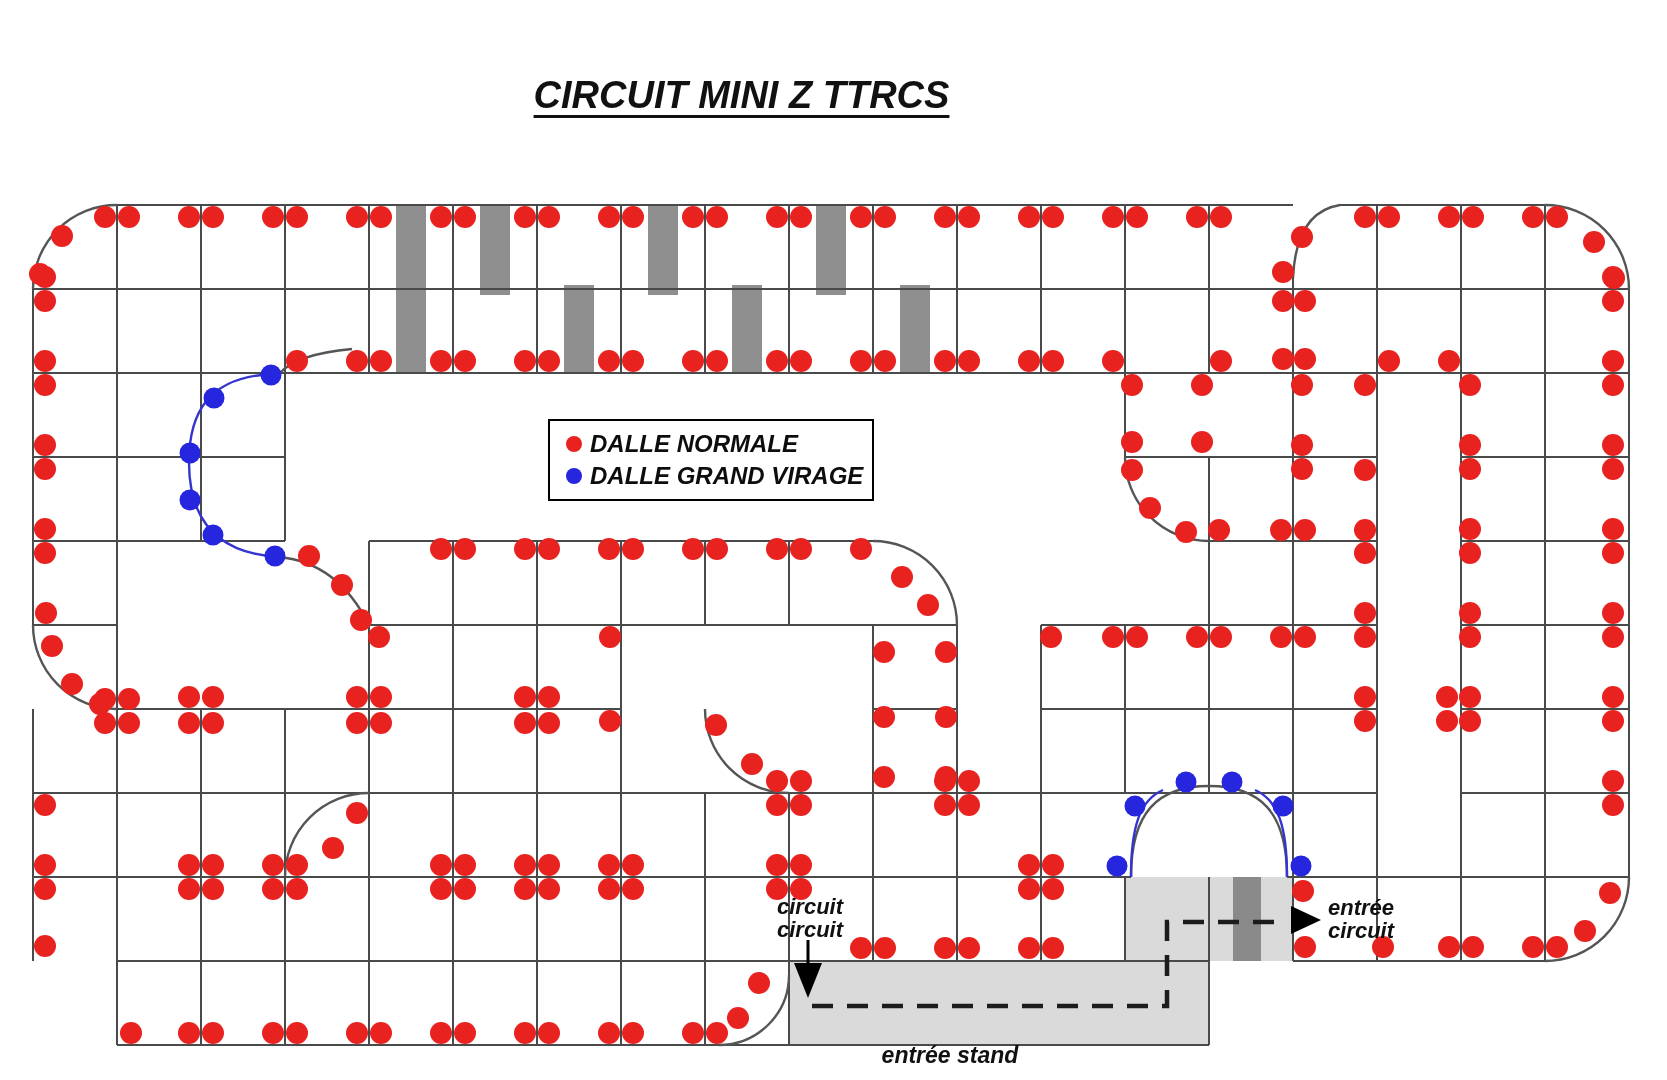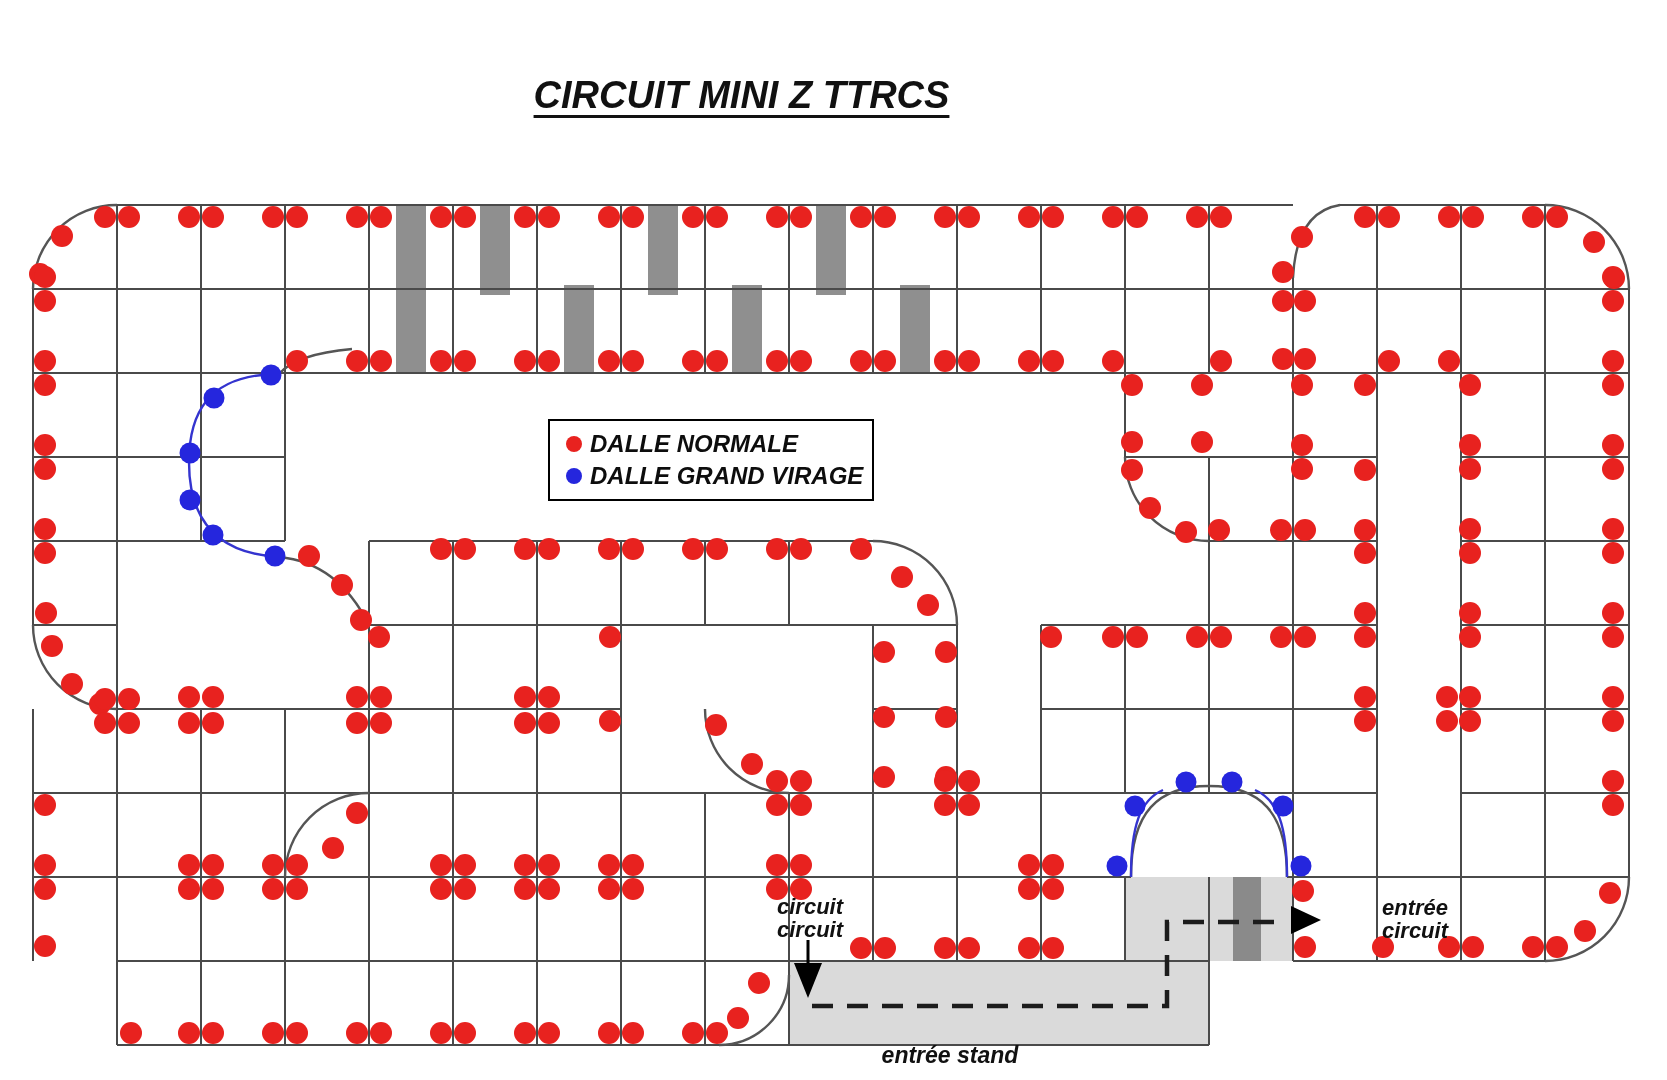--- a/index.html
+++ b/index.html
@@ -8,21 +8,21 @@
   #track-svg{position:absolute;left:0;top:0;}
   .lbl{position:absolute;font-style:italic;font-weight:bold;color:#111;line-height:1.04;}
   #page-title{left:0;top:76px;width:1483px;text-align:center;font-size:38px;letter-spacing:0px;}
   #page-title span{text-decoration:underline;text-underline-offset:7px;}
   #legend{position:absolute;left:548px;top:419px;width:322px;height:74px;border:2.5px solid #000;
           background:#fff;display:flex;flex-direction:column;justify-content:center;gap:4px;padding:2px 0;}
   .legend-row{display:flex;align-items:center;gap:8px;padding-left:16px;font-style:italic;font-weight:bold;
           font-size:24px;color:#0d0d0d;}
   .legend-dot{width:16px;height:16px;border-radius:50%;flex:0 0 auto;}
   #sortie-label{left:742px;top:896px;width:136px;text-align:center;font-size:22px;}
-  #entree-label{left:1328px;top:897px;width:120px;text-align:right;font-size:22px;}
+  #entree-label{left:1328px;top:897px;width:120px;text-align:left;font-size:22px;}
   #acces-label{left:840px;top:1044px;width:220px;text-align:center;font-size:23px;}
 </style>
 </head>
 <body>
 
 <div id="stage">
   <svg id="track-svg" width="1667" height="1080" viewBox="0 0 1667 1080">
       <rect x="789" y="961" width="420" height="84" fill="#dadada"></rect>
       <rect x="1125" y="877" width="168" height="84" fill="#dadada"></rect>
       <rect x="1233" y="877" width="28" height="84" fill="#8a8a8a"></rect>

